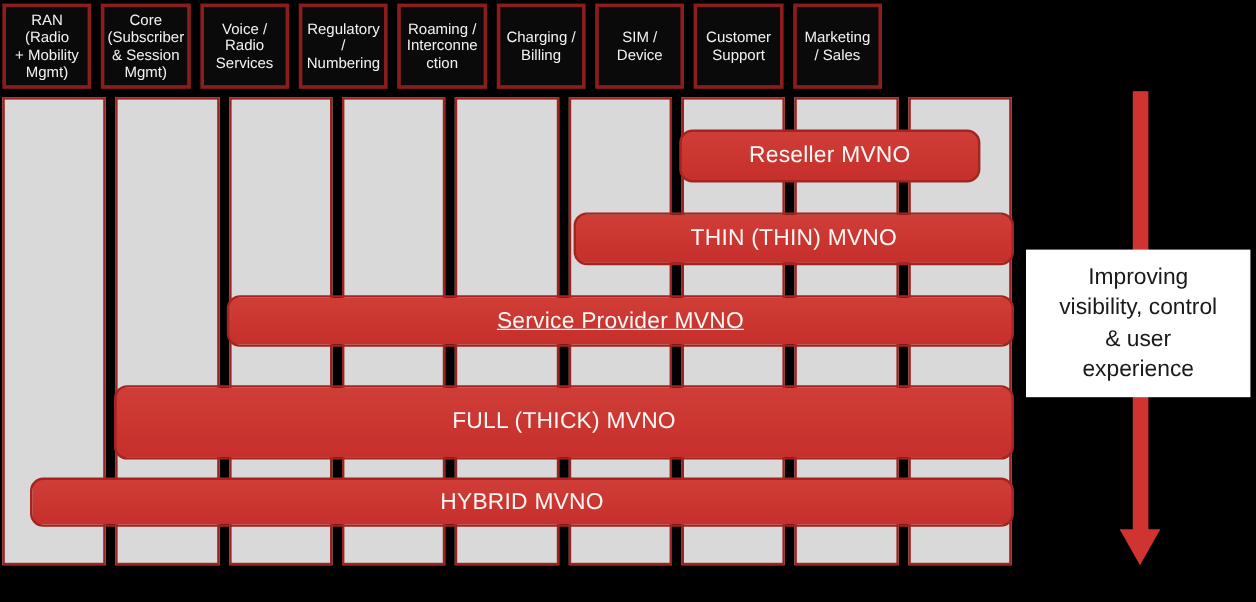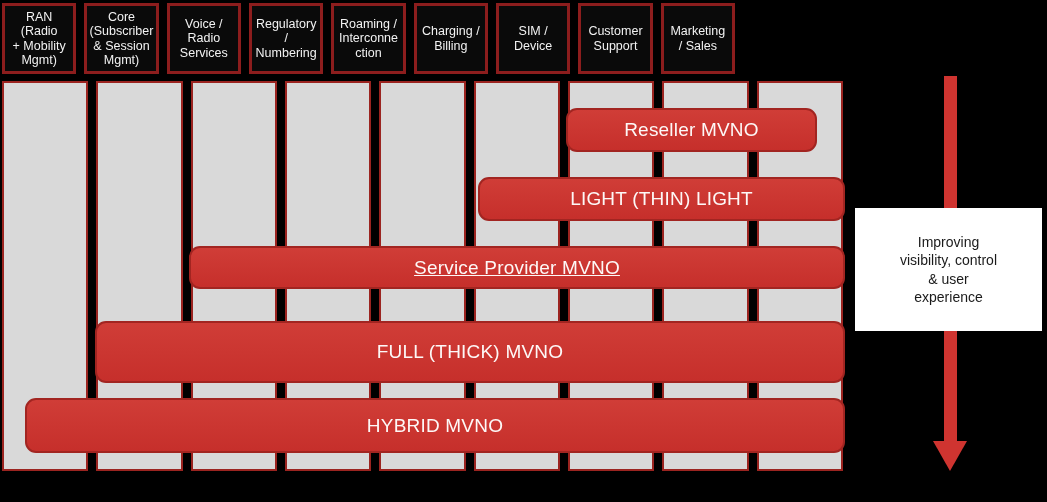--- a/index.html
+++ b/index.html
@@ -63,21 +63,21 @@
     align-items: center;
     justify-content: center;
     font-size: 19px;
     letter-spacing: 0.2px;
     z-index: 3;
   }
   .bar-reseller { left: 566px; top: 108px; width: 251px; height: 44px; }
   .bar-light    { left: 478px; top: 177px; width: 367px; height: 44px; }
   .bar-sp       { left: 189px; top: 246px; width: 656px; height: 43px; text-decoration: underline; }
   .bar-full     { left:  95px; top: 321px; width: 750px; height: 62px; }
-  .bar-hybrid   { left:  25px; top: 398px; width: 820px; height: 55px; }
+  .bar-hybrid   { left:  25px; top: 398px; width: 820px; height: 41px; }
 
   
   .arrow-line {
     position: absolute;
     left: 944px; top: 76px;
     width: 13px; height: 368px;
     background: #cf3430;
     z-index: 1;
   }
   .arrow-head {
@@ -94,21 +94,21 @@
   .note {
     position: absolute;
     left: 855px; top: 208px;
     width: 187px; height: 123px;
     background: #ffffff;
     color: #1a1a1a;
     display: flex;
     align-items: center;
     justify-content: center;
     text-align: center;
-    font-size: 14px;
+    font-size: 19px;
     line-height: 1.32;
     white-space: pre-line;
     padding: 0 10px;
     z-index: 5;
   }
 </style>
 </head>
 <body>
 
 <div class="stage">
@@ -149,21 +149,21 @@
     <div class="col"></div>
     <div class="col"></div>
     <div class="col"></div>
     <div class="col"></div>
   </div>
 
   <div class="bar bar-reseller">
     <span>Reseller MVNO</span>
   </div>
   <div class="bar bar-light">
-    <span>LIGHT (THIN) LIGHT</span>
+    <span>THIN (THIN) MVNO</span>
   </div>
   <div class="bar bar-sp">
     <span>Service Provider MVNO</span>
   </div>
   <div class="bar bar-full">
     <span>FULL (THICK) MVNO</span>
   </div>
   <div class="bar bar-hybrid">
     <span>HYBRID MVNO</span>
   </div>

